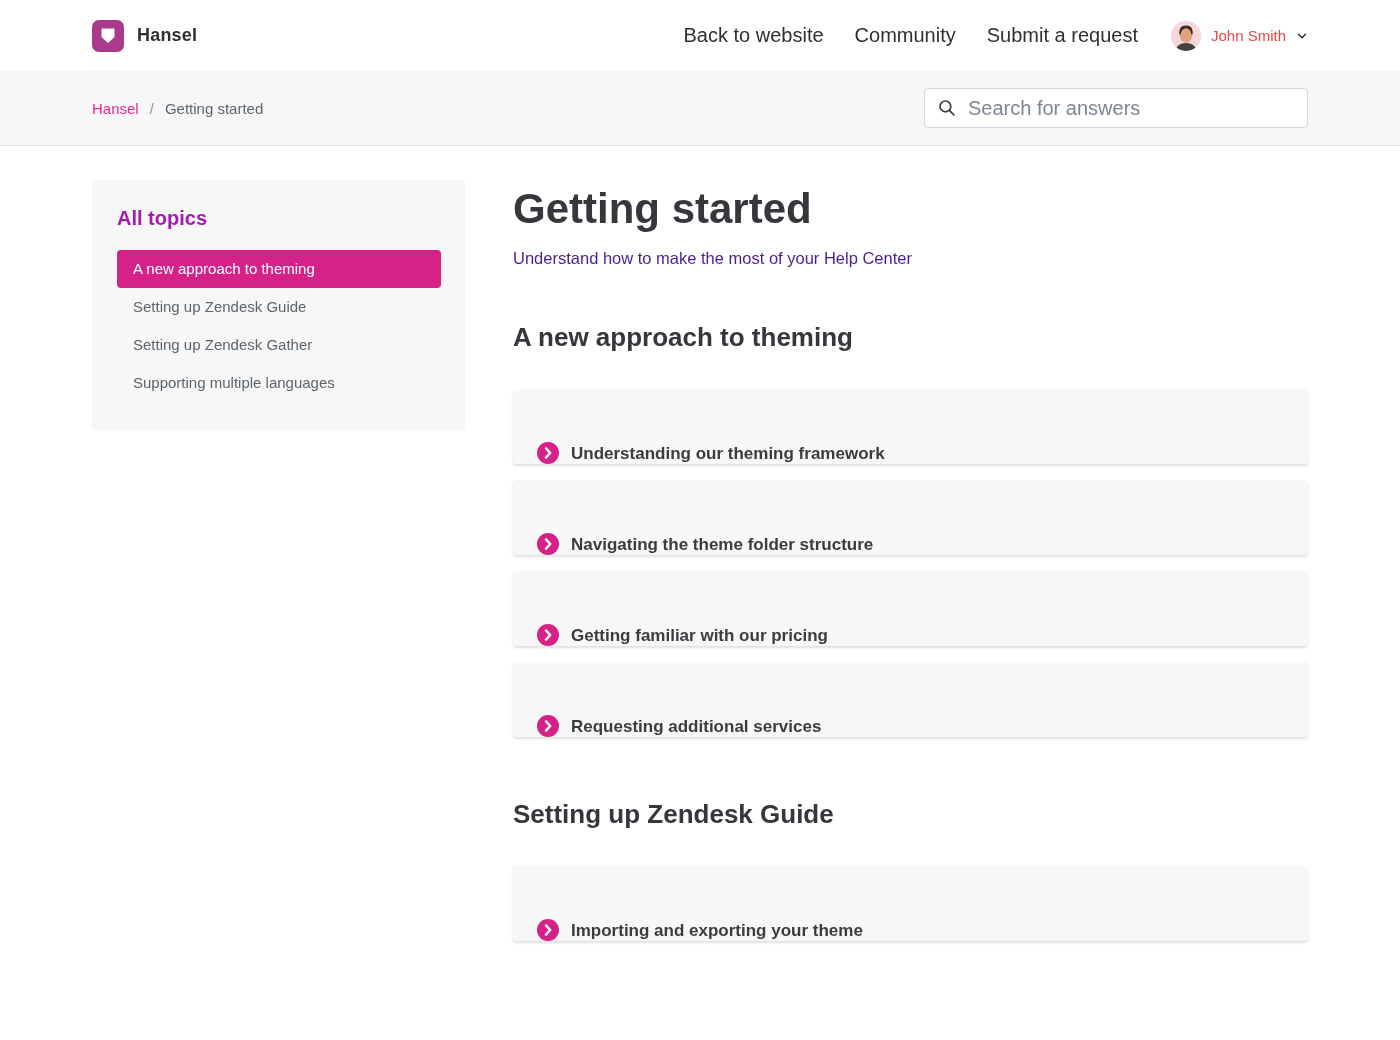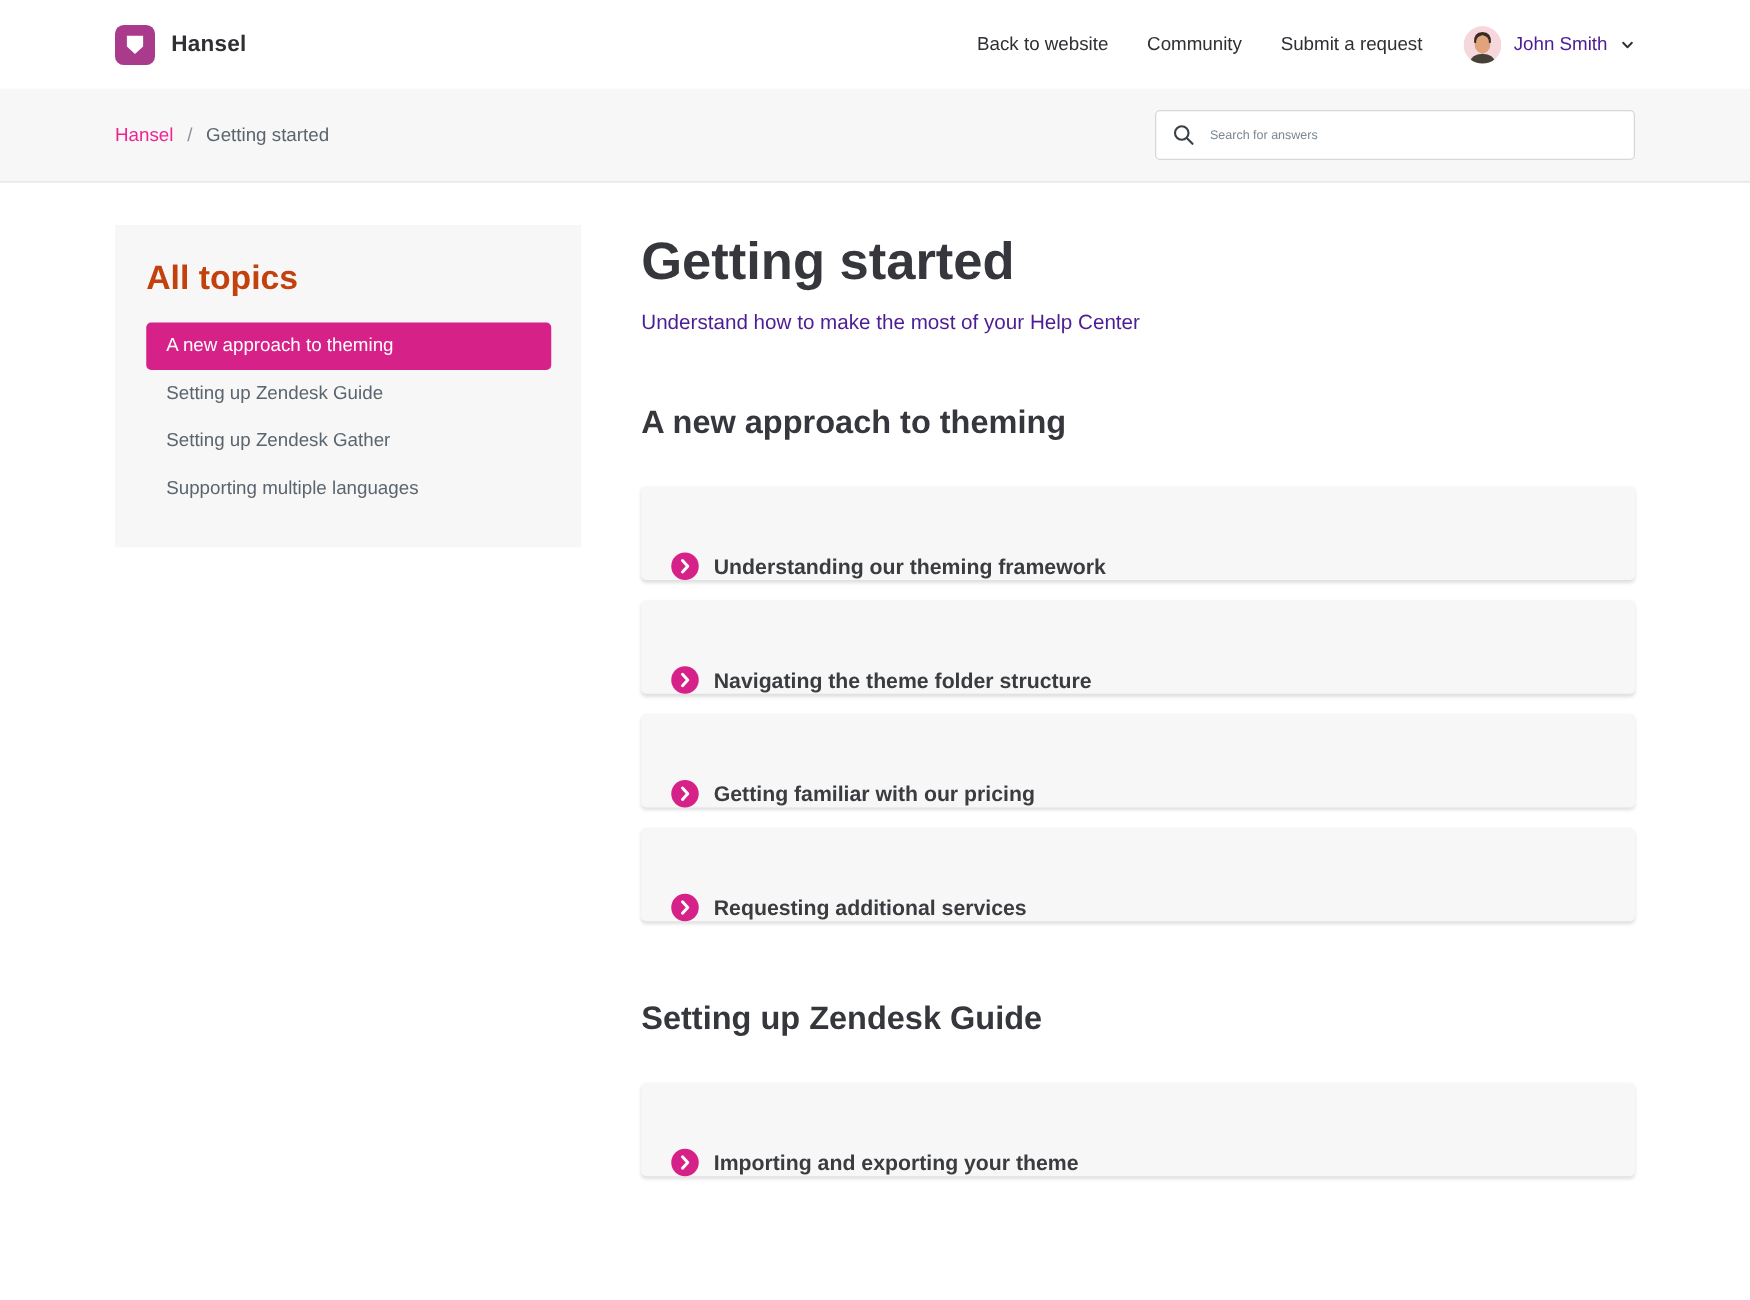--- a/index.html
+++ b/index.html
@@ -19,61 +19,61 @@
     height: 100%; display: flex; align-items: center; justify-content: space-between;
   }
   .brand { display: flex; align-items: center; gap: 13px; cursor: pointer; }
   .logo-box {
     width: 32px; height: 32px; border-radius: 7px;
     background: #aa3a8c; display: flex; align-items: center; justify-content: center;
   }
   .brand-name { font-size: 18px; font-weight: bold; color: #2e3033; letter-spacing: .2px; }
 
   .header-nav { display: flex; align-items: center; gap: 31px; }
-  .nav-link { font-size: 15px; color: #2e3033; text-decoration: none; cursor: pointer; }
+  .nav-link { font-size: 20px; color: #2e3033; text-decoration: none; cursor: pointer; }
   .user-menu { display: flex; align-items: center; gap: 10px; margin-left: 2px; cursor: pointer; }
   .avatar {
     width: 30px; height: 30px; border-radius: 50%; overflow: hidden;
     background: #f5d7dc; flex-shrink: 0;
   }
-  .user-name { font-size: 15px; color: #4c1d95; }
+  .user-name { font-size: 15px; color: #ef4444; }
 
   
   .crumb-bar {
     height: 75px; background: #f7f7f8; border-bottom: 1px solid #e2e2e8;
   }
   .crumb-bar .container {
     height: 100%; display: flex; align-items: center; justify-content: space-between;
   }
   .breadcrumb { font-size: 15px; display: flex; align-items: center; }
   .crumb-link { color: #ef2490; text-decoration: none; cursor: pointer; }
   .crumb-sep { color: #8a929a; margin: 0 11px; }
   .crumb-current { color: #5b656e; }
 
   .search-box {
     width: 384px; height: 40px; background: #ffffff;
     border: 1px solid #d6d6dd; border-radius: 4px;
     display: flex; align-items: center; padding: 0 13px;
   }
   .search-box input {
     border: none; outline: none; flex: 1; margin-left: 10px;
-    font-size: 10px; font-family: "Liberation Sans", sans-serif; color: #35373c;
+    font-size: 20px; font-family: "Liberation Sans", sans-serif; color: #35373c;
     background: transparent;
   }
   .search-box input::placeholder { color: #7b8793; }
 
   
   .content { display: flex; margin-top: 34px; align-items: flex-start; }
 
   
   .sidebar {
     width: 373px; flex-shrink: 0; background: #f7f7f7;
     padding: 27px 24px 28px 25px; margin-right: 48px;
   }
-  .sidebar-title { font-size: 27px; font-weight: bold; color: #c2410c; margin: 0 0 20px 0; }
+  .sidebar-title { font-size: 20px; font-weight: bold; color: #a21caf; margin: 0 0 20px 0; }
   .topic-item {
     font-size: 15px; color: #5b656e; padding: 10px 16px; border-radius: 4px;
     cursor: pointer; line-height: 18px;
   }
   .topic-item.active { background: #d62189; color: #ffffff; }
 
   
   .main-col { width: 795px; }
   .page-title { font-size: 42px; font-weight: bold; color: #35373c; margin: 6px 0 0 0; line-height: 1.1; }
   .page-desc { font-size: 16.5px; color: #4c1d95; margin-top: 17px; }

